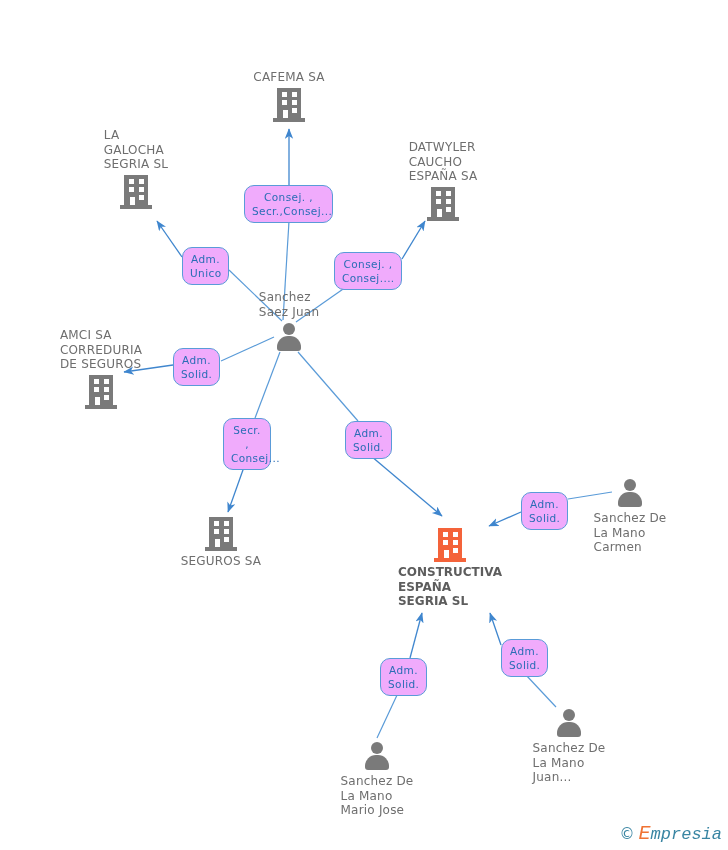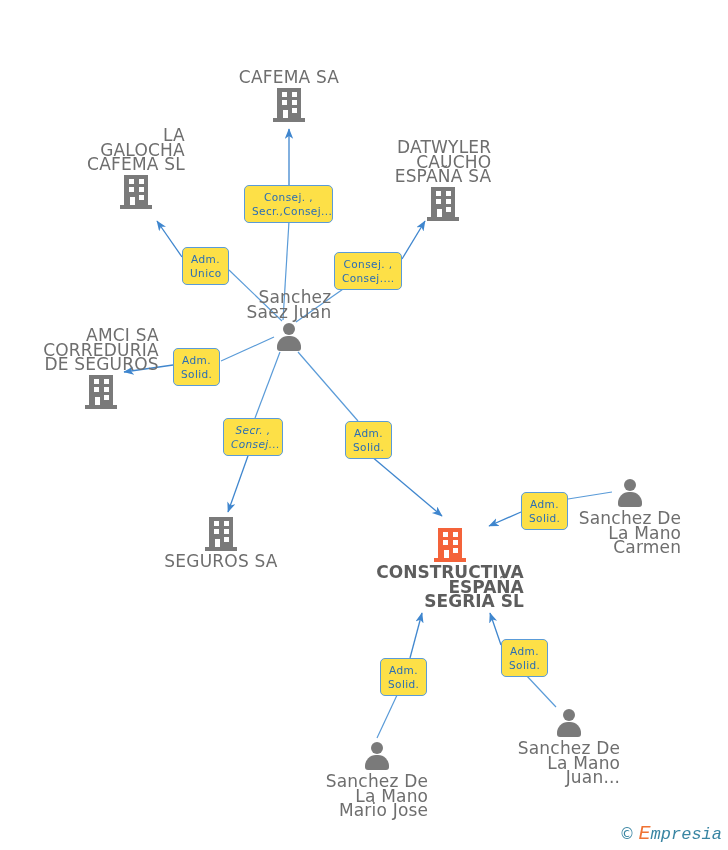--- a/index.html
+++ b/index.html
@@ -28,24 +28,24 @@
   
   .node {
     position: absolute;
     display: flex;
     flex-direction: column;
     align-items: center;
     width: 140px;
     margin-left: -70px;
   }
   .node .label {
-    font-size: 17px;
+    font-size: 12px;
     line-height: 14.5px;
     color: #6e6e6e;
-    text-align: right;
+    text-align: left;
     letter-spacing: 0.2px;
     white-space: pre-line;
   }
   .node.below .label { margin-top: 3px; }
   .node.above .label { margin-bottom: 3px; }
   .node.target .label {
     font-weight: bold;
     color: #5d5d5d;
     letter-spacing: 0;
   }
@@ -111,22 +111,22 @@
     width: 24px;
     height: 15px;
     background: #7a7a7a;
     border-radius: 11px 11px 3px 3px;
   }
 
   
   .chip {
     position: absolute;
     border: 1px solid #5a9bd8;
-    border-radius: 5px;
-    background: #fde047;
+    border-radius: 10px;
+    background: #f0abfc;
     color: #2a6db5;
     font-size: 10.5px;
     line-height: 14px;
     padding: 4px 7px;
     text-align: center;
     white-space: pre-line;
     letter-spacing: 0.4px;
     box-sizing: border-box;
   }
 
@@ -205,21 +205,21 @@
         <div class="win" style="left:19px; top:12px;"></div>
       <div class="win" style="left:19px; top:20px;"></div>
       <div class="door"></div>
         <div class="base"></div>
     </div>
   </div>
 
   <div class="node above" style="left:136px; top:128px;">
     <div class="label">LA
 GALOCHA
-CAFEMA SL</div>
+SEGRIA SL</div>
     <div class="ico-building">
       <div class="body"></div>
       <div class="win" style="left:9px;  top:4px;"></div>
         <div class="win" style="left:19px; top:4px;"></div>
       <div class="win" style="left:9px;  top:12px;"></div>
         <div class="win" style="left:19px; top:12px;"></div>
       <div class="win" style="left:19px; top:20px;"></div>
       <div class="door"></div>
         <div class="base"></div>
     </div>
@@ -327,21 +327,21 @@
   </div>
 
   <div class="chip" style="left:244px; top:185px; width:89px;">Consej. ,
 Secr.,Consej...</div>
   <div class="chip" style="left:182px; top:247px; width:47px;">Adm.
 Unico</div>
   <div class="chip" style="left:334px; top:252px; width:68px;">Consej. ,
 Consej....</div>
   <div class="chip" style="left:173px; top:348px; width:47px;">Adm.
 Solid.</div>
-  <div class="chip" style="left:223px; top:418px; width:60px;font-style:italic;">Secr. ,
+  <div class="chip" style="left:223px; top:418px; width:48px;">Secr. ,
 Consej...</div>
   <div class="chip" style="left:345px; top:421px; width:47px;">Adm.
 Solid.</div>
   <div class="chip" style="left:521px; top:492px; width:47px;">Adm.
 Solid.</div>
   <div class="chip" style="left:380px; top:658px; width:47px;">Adm.
 Solid.</div>
   <div class="chip" style="left:501px; top:639px; width:47px;">Adm.
 Solid.</div>
 

